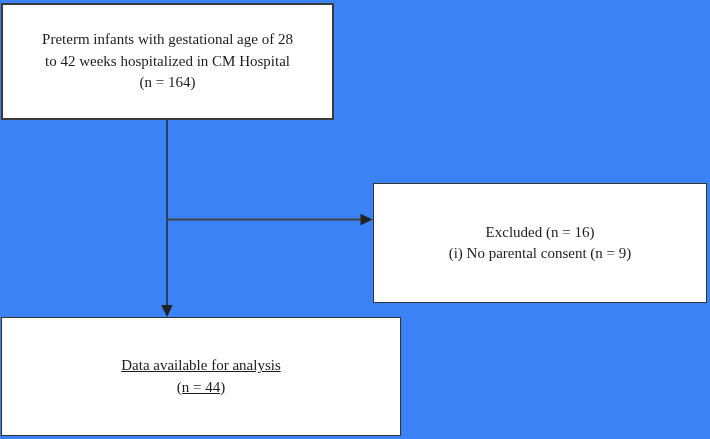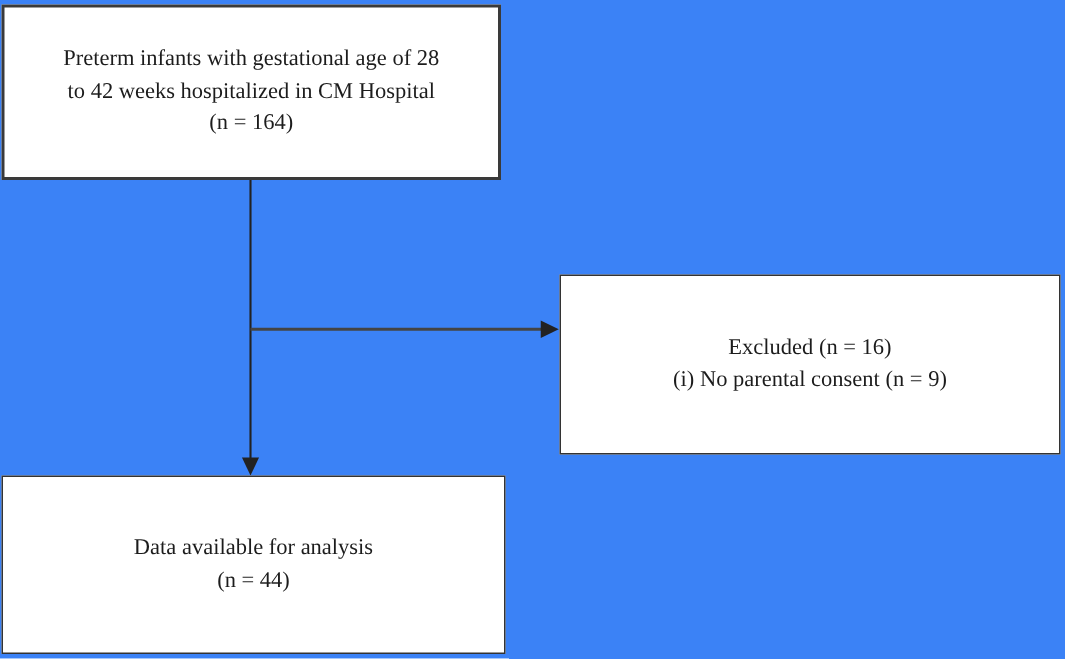--- a/index.html
+++ b/index.html
@@ -42,23 +42,24 @@
     left: 373px;
     top: 153px;
     width: 334px;
     height: 120px;
     border: 1.5px solid #333333;
     margin-top: 30px;
   }
   #box-analysis {
     left: 1px;
     top: 317px;
-    width: 336px;
+    width: 400px;
     height: 119px;
     border: 1.5px solid #333333;
+    text-decoration: underline;
   }
   #connectors {
     position: absolute;
     left: 0;
     top: 0;
     pointer-events: none;
   }
 </style>
 </head>
 <body>

